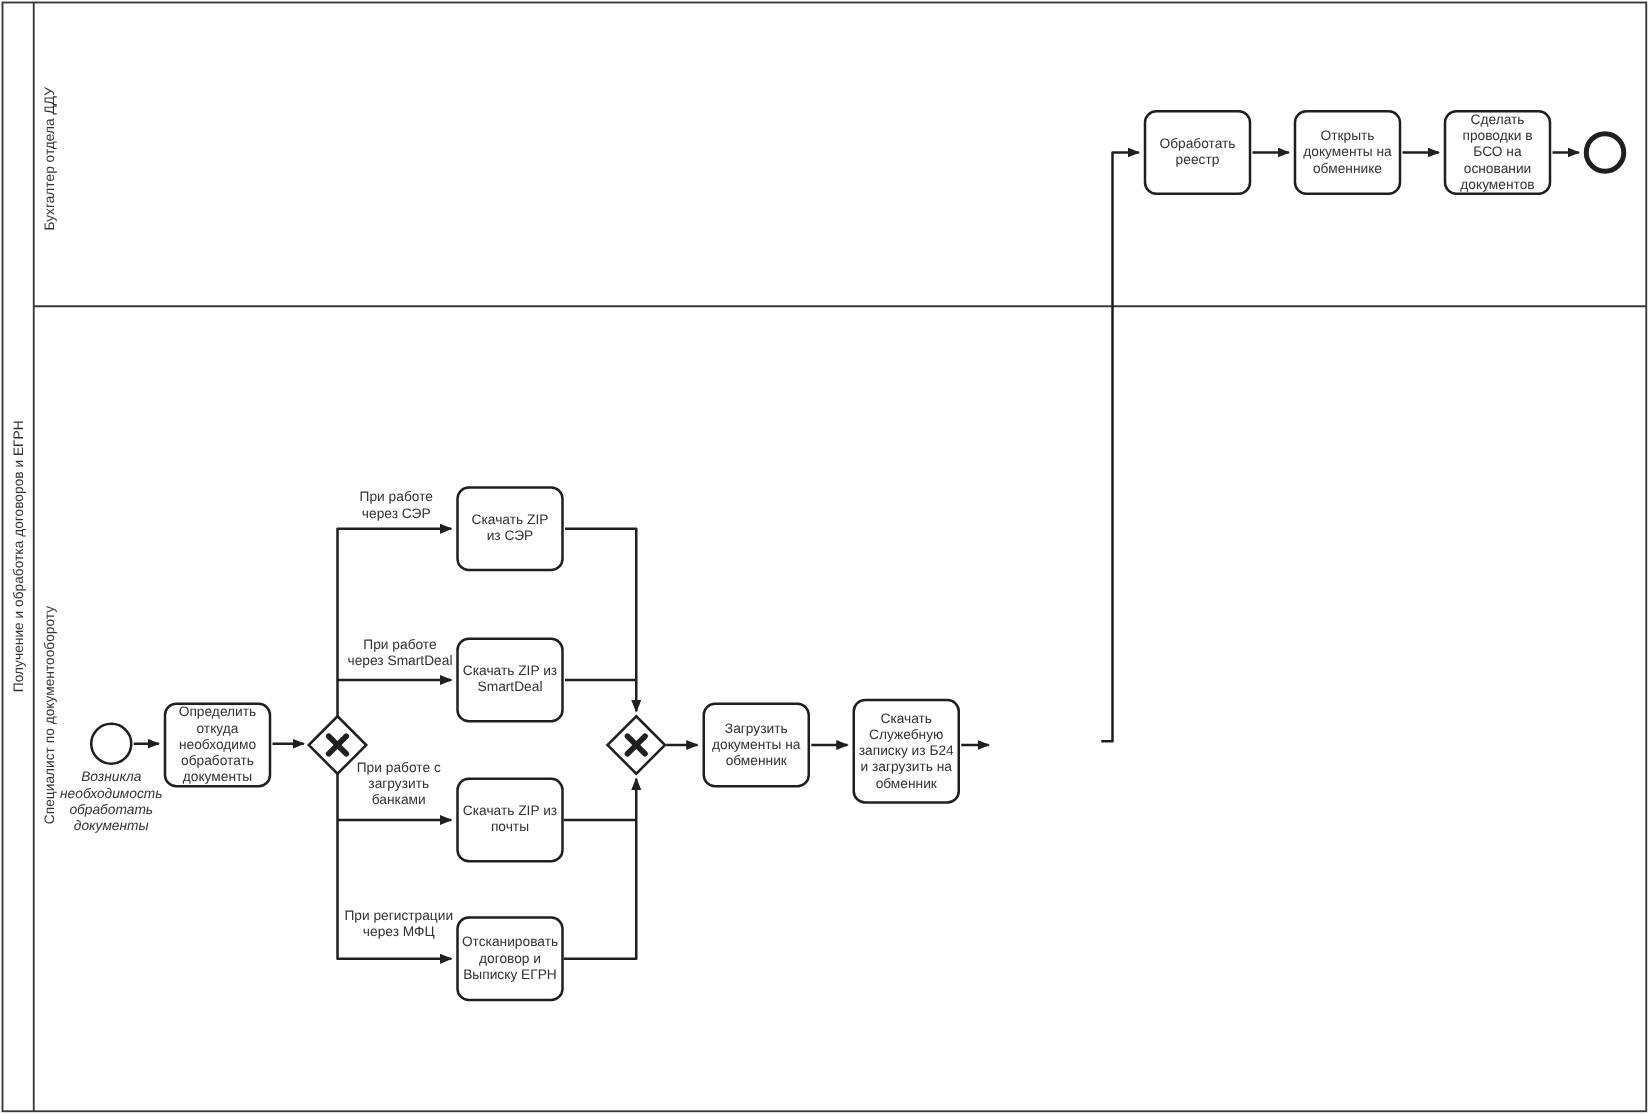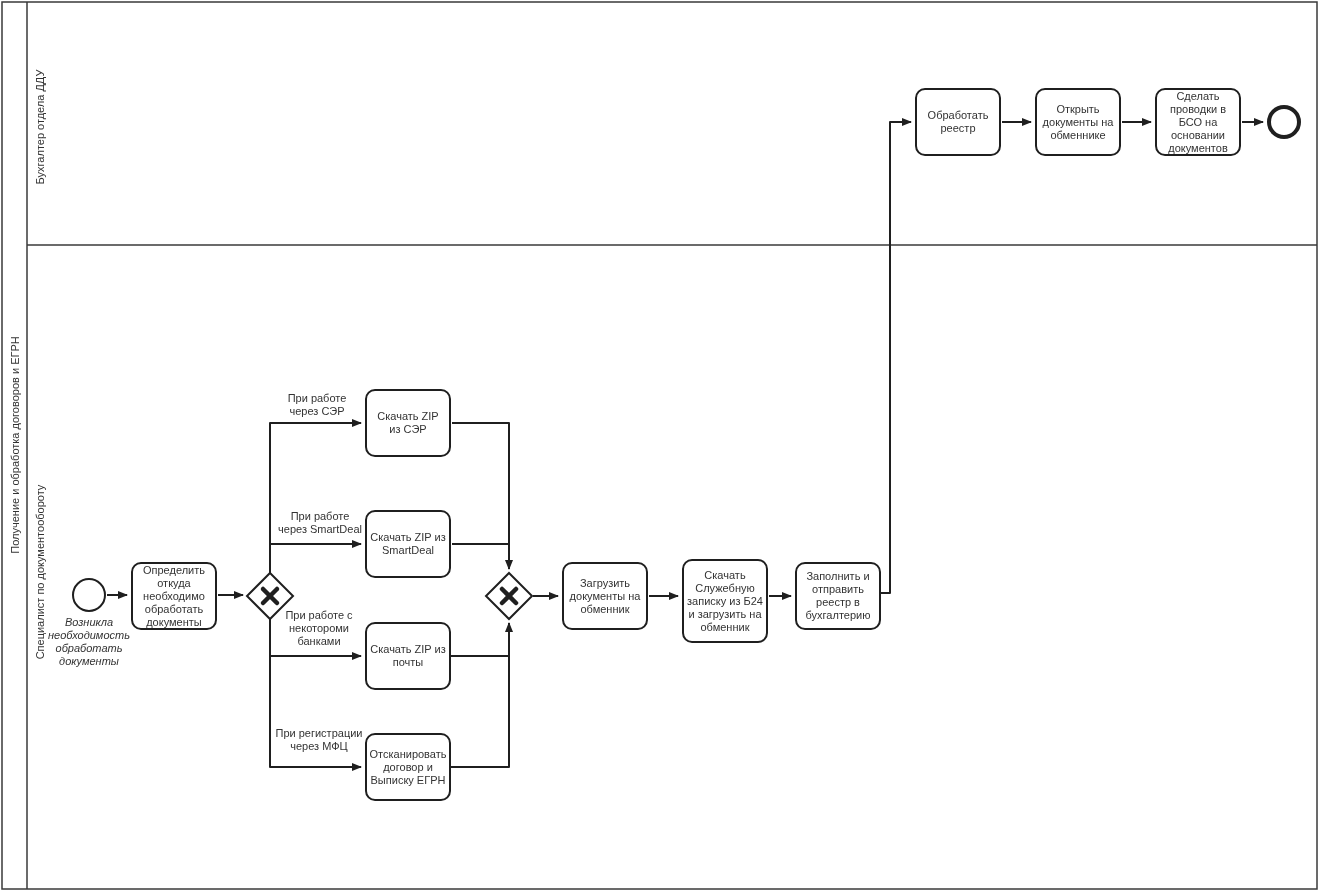--- a/index.html
+++ b/index.html
@@ -122,39 +122,35 @@
 договор и
 Выписку ЕГРН</div>
   <div class="task" style="left:562px;top:562px;text-align:center;">Загрузить
 документы на
 обменник</div>
   <div class="task tall" style="left:682px;top:559px;">Скачать
 Служебную
 записку из Б24
 и загрузить на
 обменник</div>
-  <div class="task" style="left:795px;top:562px;">Заполнить и
-отправить
-реестр в
-бухгалтерию</div>
 
   <div class="task" style="left:915px;top:88px;">Обработать
 реестр</div>
   <div class="task" style="left:1035px;top:88px;">Открыть
 документы на
 обменнике</div>
   <div class="task" style="left:1155px;top:88px;">Сделать
 проводки в
 БСО на
 основании
 документов</div>
 
   <div class="flow-label" style="left:317px;top:405px;">При работе
 через СЭР</div>
   <div class="flow-label" style="left:320px;top:523px;">При работе
 через SmartDeal</div>
   <div class="flow-label" style="left:319px;top:628px;">При работе с
-некотороми
+загрузить
 банками</div>
   <div class="flow-label" style="left:319px;top:740px;">При регистрации
 через МФЦ</div>
 
 </div>
 
 </body></html>

